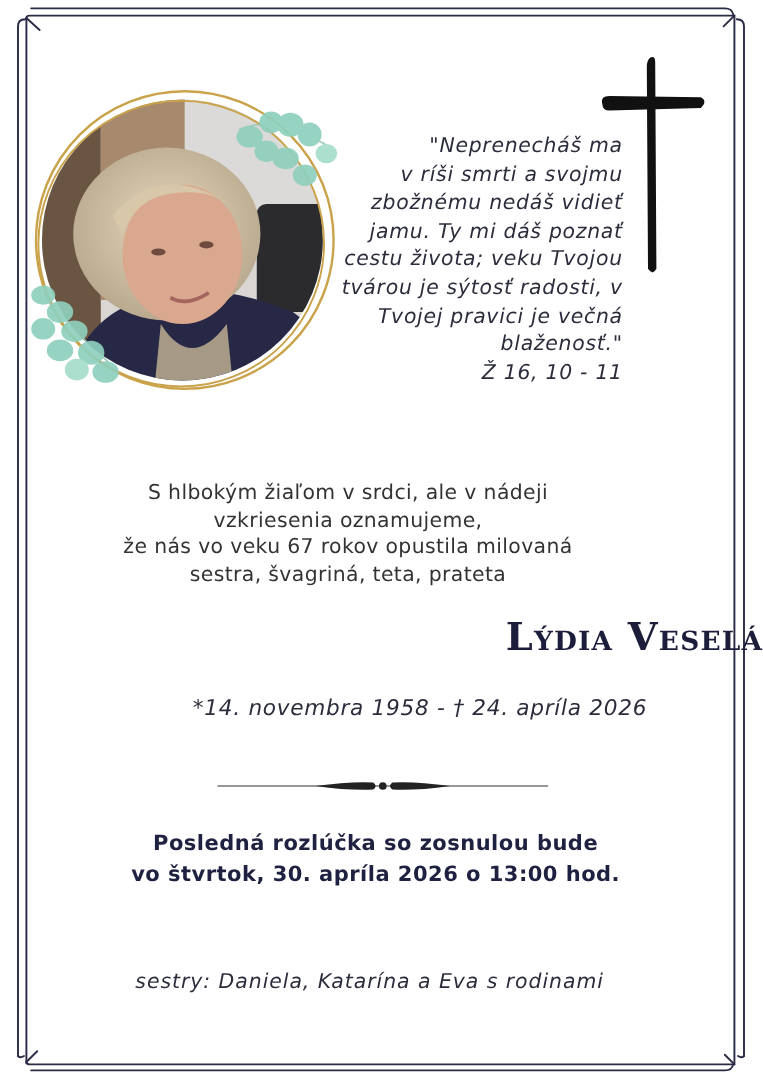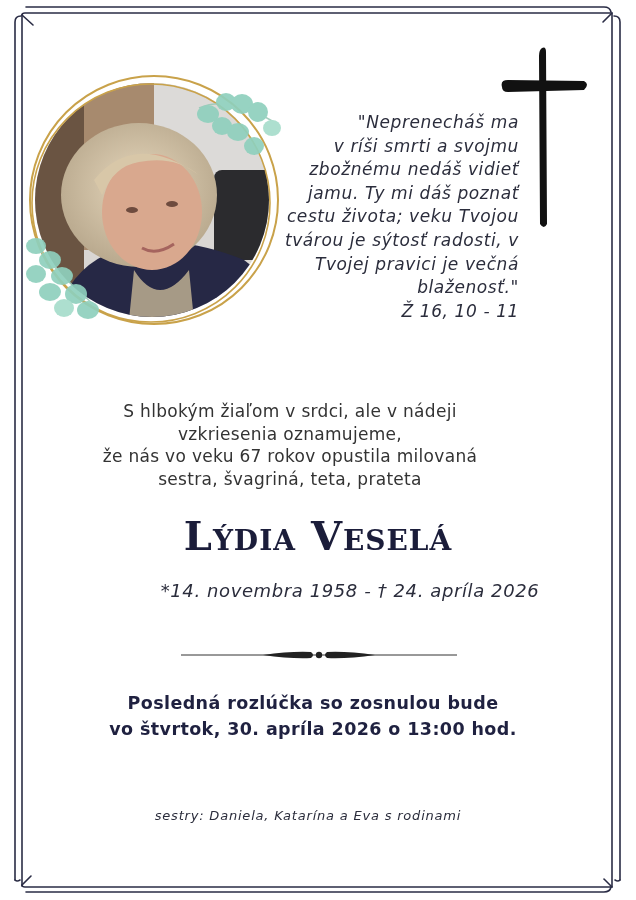--- a/index.html
+++ b/index.html
@@ -4,26 +4,26 @@
 <style>
   html, body { margin:0; padding:0; background:#ffffff; }
   body { width:636px; height:900px; position:relative; overflow:hidden; font-family:"DejaVu Sans", sans-serif; color:#2b2d3c; }
   .frame { position:absolute; left:0; top:0; width:636px; height:900px; pointer-events:none; }
   .photo-wrap { position:absolute; left:24px; top:70px; width:262px; height:262px; }
   .cross { position:absolute; left:496px; top:44px; width:96px; height:188px; }
   .verse { position:absolute; right:117px; top:111px; width:260px; text-align:right; font-style:italic; font-size:17px; line-height:23.6px; letter-spacing:0.6px; color:#2b2d3c; }
   .verse .line { display:block; white-space:nowrap; }
   .intro { position:absolute; left:0; width:580px; top:400px; text-align:center; font-size:17px; line-height:22.5px; letter-spacing:0.3px; color:#333; }
   .intro .line { display:block; white-space:nowrap; }
-  .name { position:absolute; left:0; width:636px; top:512px; text-align:center; font-family:"DejaVu Serif", serif; font-weight:bold; font-size:40px; color:#1b1d3a; letter-spacing:1px; font-variant:small-caps; }
+  .name { position:absolute; left:0; width:636px; top:512px; text-align:right; font-family:"DejaVu Serif", serif; font-weight:bold; font-size:32px; color:#1b1d3a; letter-spacing:1px; font-variant:small-caps; }
   .dates { position:absolute; left:0; width:636px; top:580px; text-align:center; font-style:italic; font-size:18px; letter-spacing:0.6px; color:#2b2d3c;padding-left:32px; }
   .divider { position:absolute; left:181px; top:646px; width:276px; height:18px; }
   .farewell { position:absolute; left:0; width:626px; top:690px; text-align:center; font-weight:bold; font-size:17.5px; line-height:26px; letter-spacing:0.4px; color:#1f2140; }
   .farewell .line { display:block; white-space:nowrap; }
-  .family { position:absolute; left:0; width:616px; top:808px; text-align:center; font-style:italic; font-size:13px; letter-spacing:0.8px; color:#2b2d3c; }
+  .family { position:absolute; left:0; width:616px; top:808px; text-align:center; font-style:italic; font-size:17px; letter-spacing:0.8px; color:#2b2d3c; }
 </style>
 </head>
 <body>
 
 <svg class="frame" viewBox="0 0 636 900" xmlns="http://www.w3.org/2000/svg">
   <g fill="none" stroke="#2a2c45" stroke-width="1.6" stroke-linecap="round">
 
     <path d="M26 7 H604 Q610 7 611 12"></path>
     <path d="M22 15 Q22 13 25 13 H611"></path>
 

